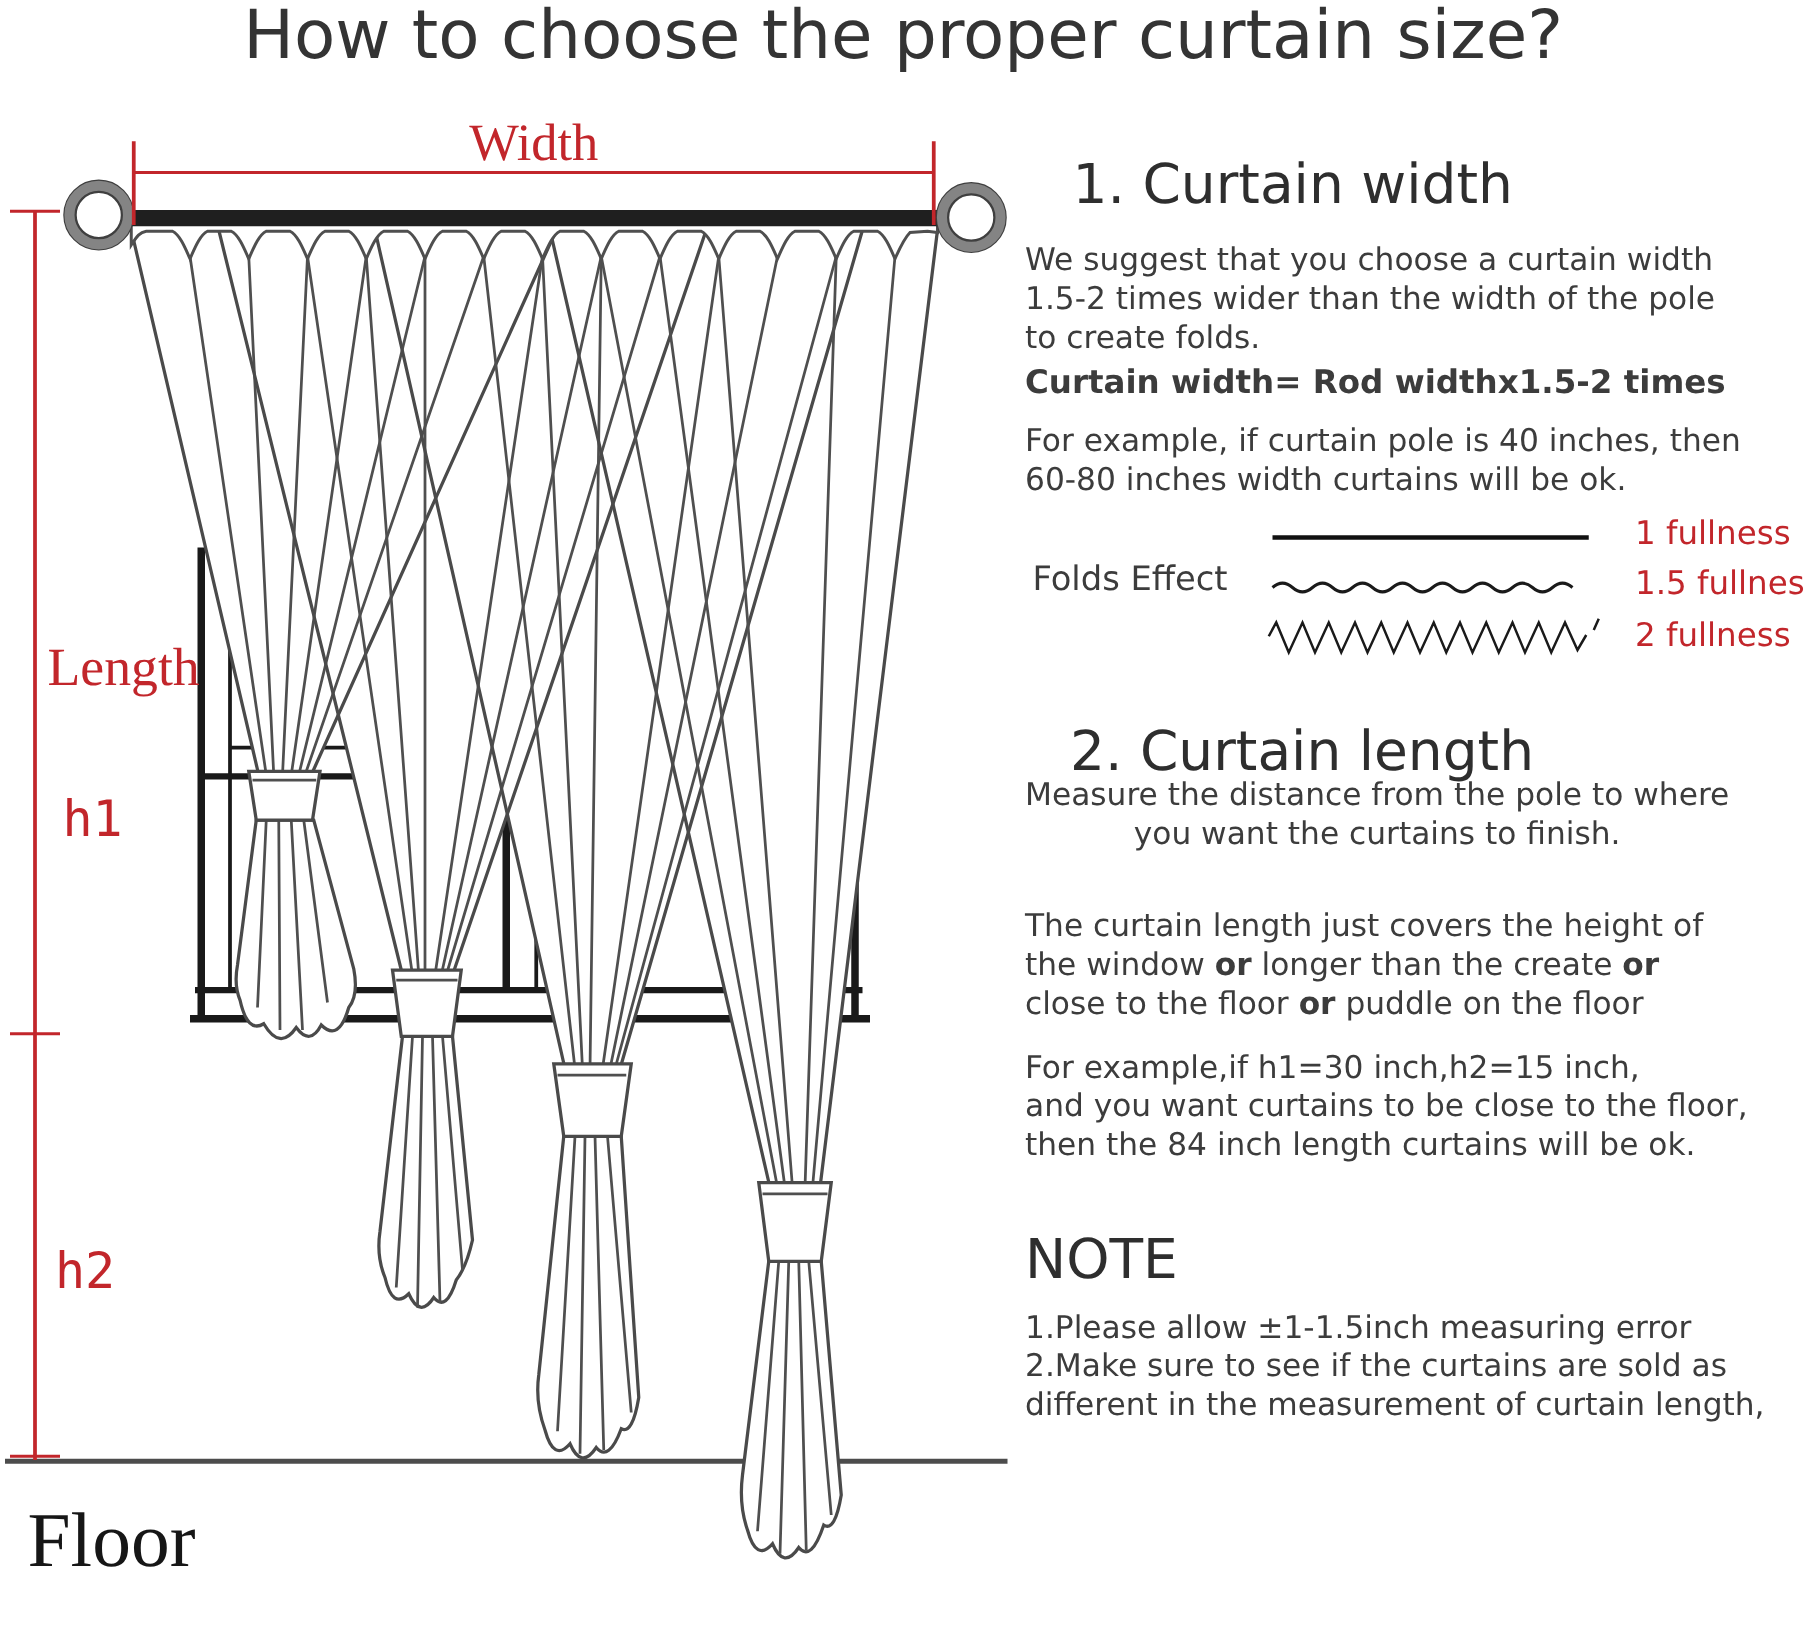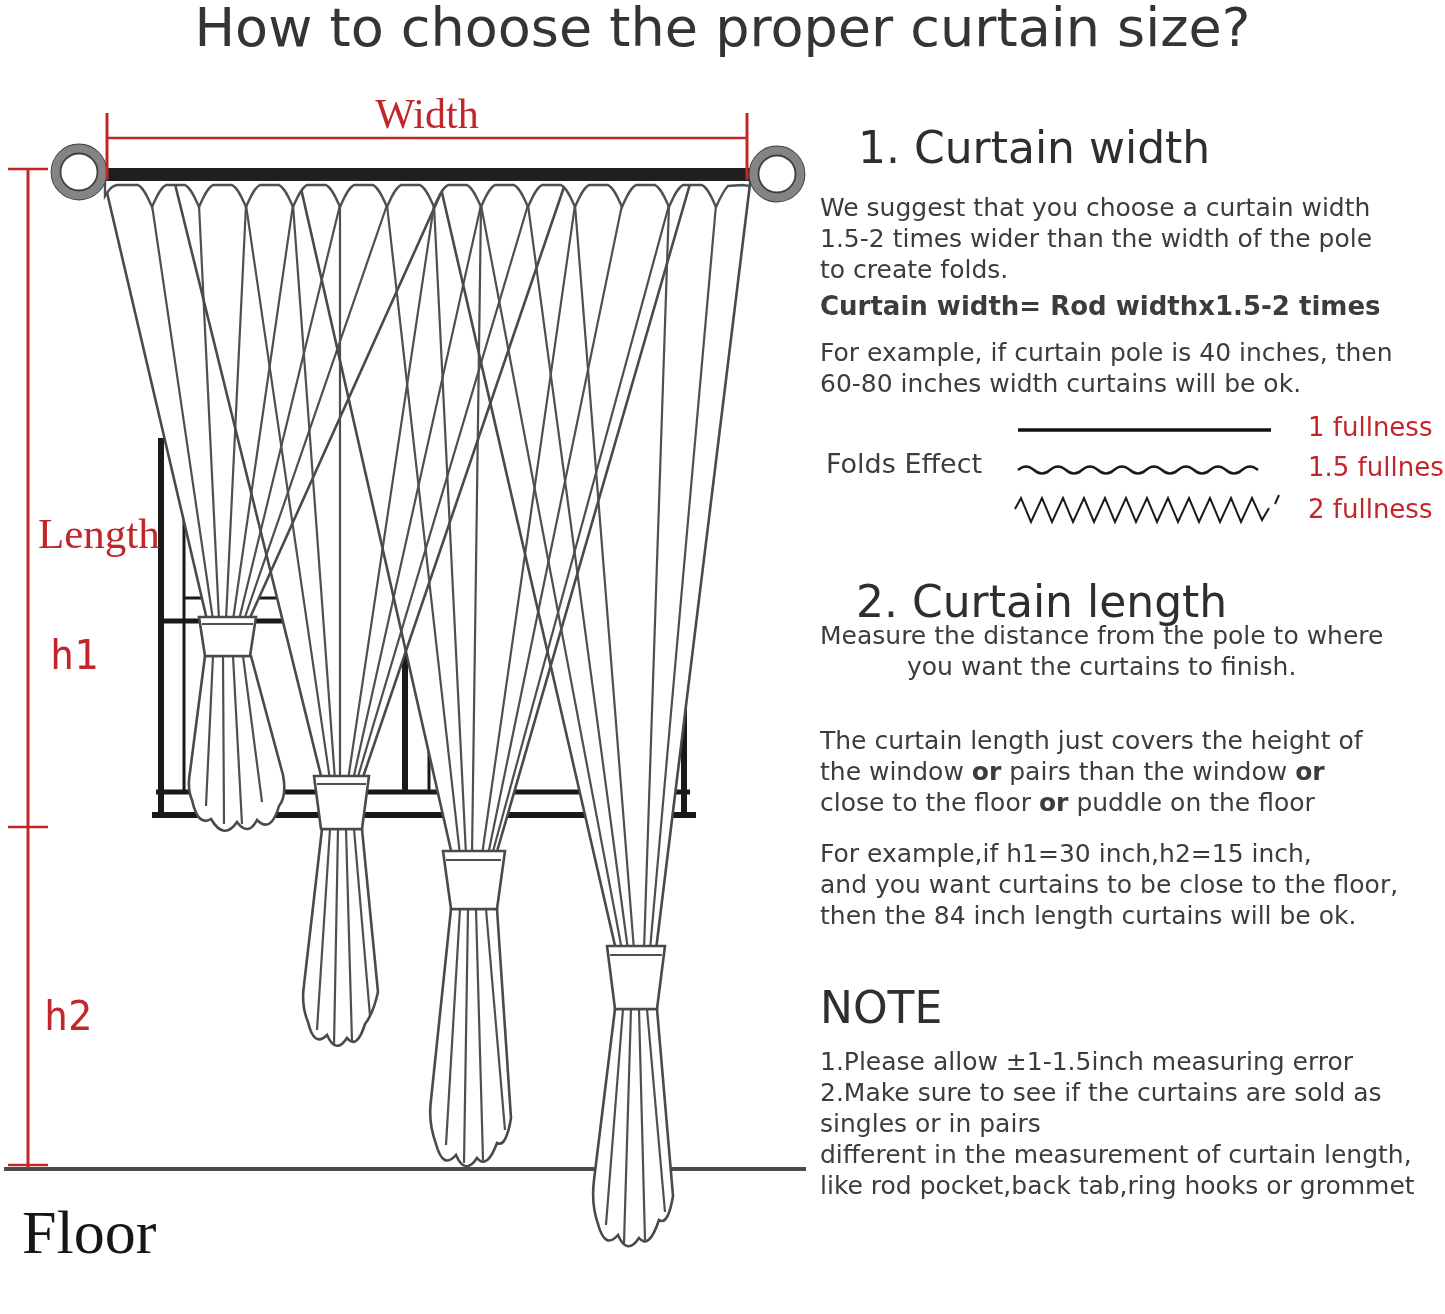--- a/index.html
+++ b/index.html
@@ -195,34 +195,32 @@
 
     <div class="h h-length">2. Curtain length</div>
 
     <div class="para p-measure">
         <div>Measure the distance from the pole to where</div>
         <div>you want the curtains to finish.</div>
       </div>
 
     <div class="para p-cover">
         <div><span>The curtain length just covers the height of</span></div>
-        <div><span>the window </span><b>or</b><span> pairs than the window </span><b>or</b></div>
+        <div><span>the window </span><b>or</b><span> longer than the create </span><b>or</b></div>
         <div><span>close to the floor </span><b>or</b><span> puddle on the floor</span></div>
       </div>
 
     <div class="para p-example2">
         <div>For example,if h1=30 inch,h2=15 inch,</div>
         <div>and you want curtains to be close to the floor,</div>
         <div>then the 84 inch length curtains will be ok.</div>
       </div>
 
     <div class="h h-note">NOTE</div>
 
     <div class="para p-notes">
         <div>1.Please allow ±1-1.5inch measuring error</div>
         <div>2.Make sure to see if the curtains are sold as</div>
-        <div>singles or in pairs</div>
         <div>different in the measurement of curtain length,</div>
-        <div>like rod pocket,back tab,ring hooks or grommet</div>
       </div>
   </div>
 
 </div>
 
 </body></html>

